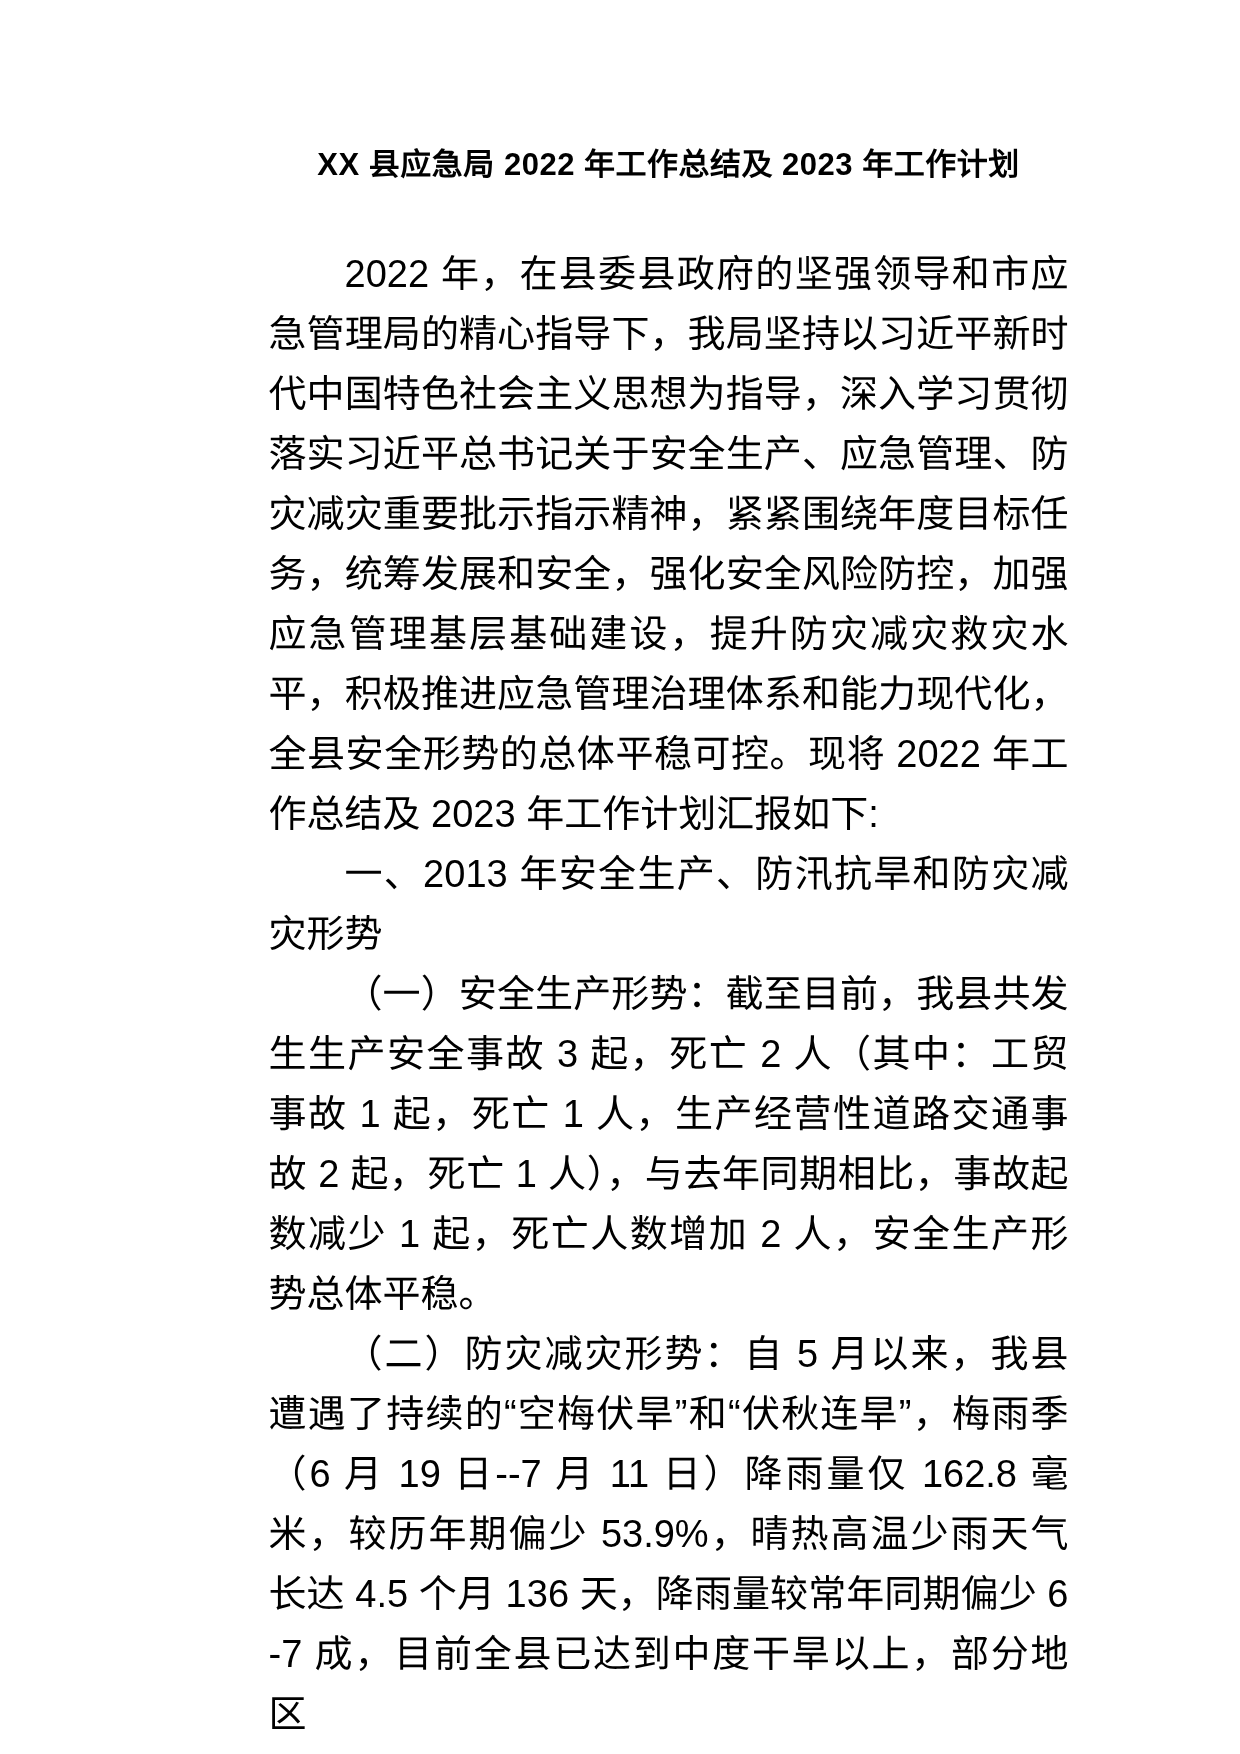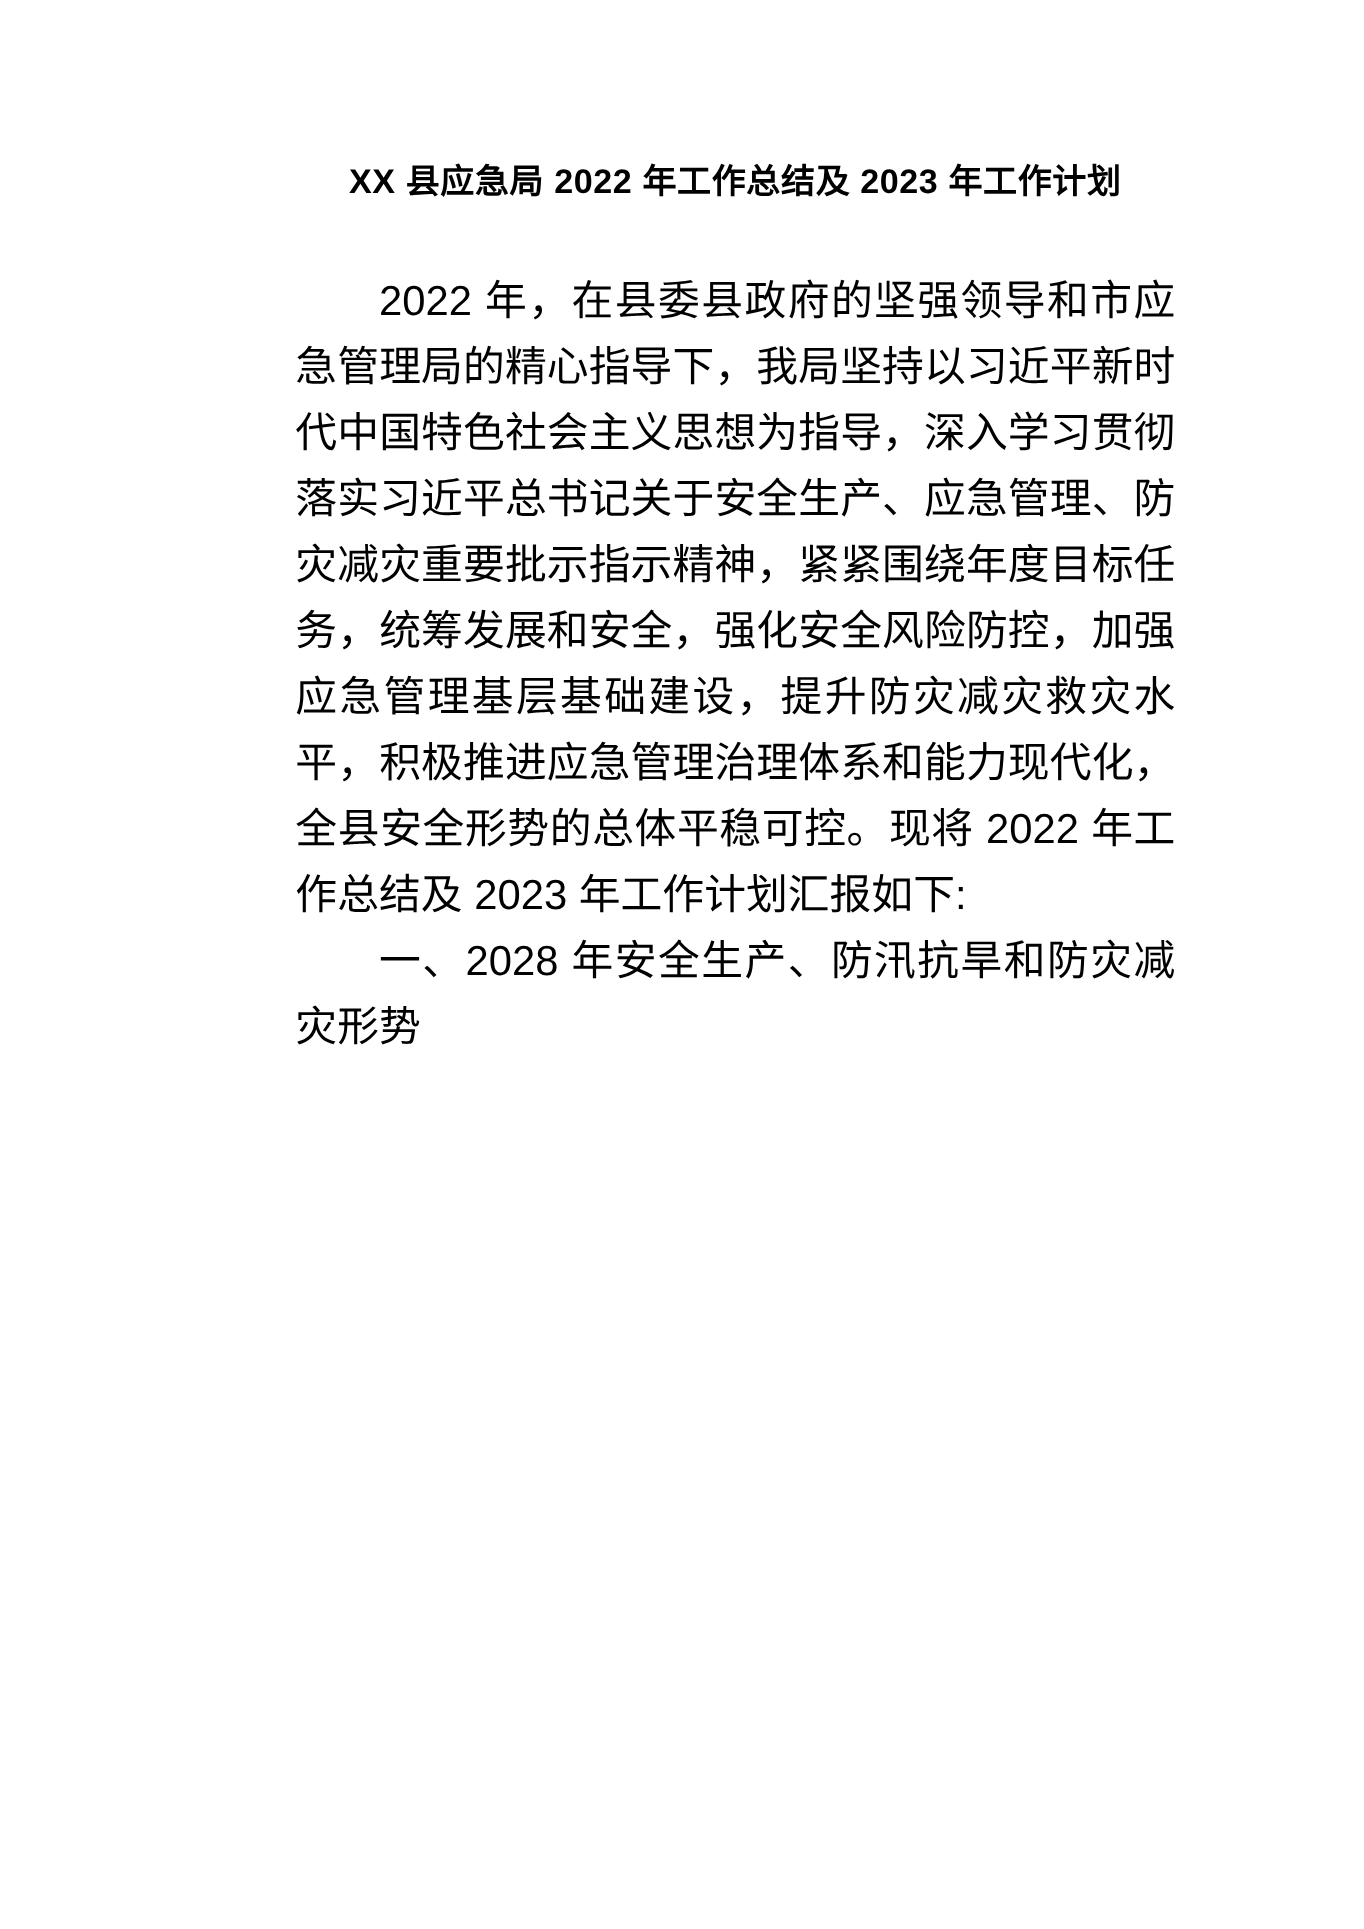--- a/index.html
+++ b/index.html
@@ -62,19 +62,21 @@
 
 <div class="page">
   <div class="content">
 
     <h1 class="doc-title">XX 县应急局 2022 年工作总结及 2023 年工作计划</h1>
 
     <div class="body-block">
 
       <p class="para">2022 年，在县委县政府的坚强领导和市应急管理局的精心指导下，我局坚持以习近平新时代中国特色社会主义思想为指导，深入学习贯彻落实习近平总书记关于安全生产、应急管理、防灾减灾重要批示指示精神，紧紧围绕年度目标任务，统筹发展和安全，强化安全风险防控，加强应急管理基层基础建设，提升防灾减灾救灾水平，积极推进应急管理治理体系和能力现代化，全县安全形势的总体平稳可控。现将 2022 年工作总结及 2023 年工作计划汇报如下:</p>
 
-      <p class="para heading-para">一、2028 年安全生产、防汛抗旱和防灾减灾形势</p>
+      <p class="para heading-para">一、2013 年安全生产、防汛抗旱和防灾减灾形势</p>
 
+      <p class="para">（一）安全生产形势：截至目前，我县共发生生产安全事故 3 起，死亡 2 人（其中：工贸事故 1 起，死亡 1 人，生产经营性道路交通事故 2 起，死亡 1 人），与去年同期相比，事故起数减少 1 起，死亡人数增加 2 人，安全生产形势总体平稳。</p>
 
+      <p class="para">（二）防灾减灾形势：自 5 月以来，我县遭遇了持续的“空梅伏旱”和“伏秋连旱”，梅雨季（6 月 19 日--7 月 11 日）降雨量仅 162.8 毫米，较历年期偏少 53.9%，晴热高温少雨天气长达 4.5 个月 136 天，降雨量较常年同期偏少 6-7 成，目前全县已达到中度干旱以上，部分地区</p>
 
     </div>
   </div>
 </div>
 
 </body></html>

